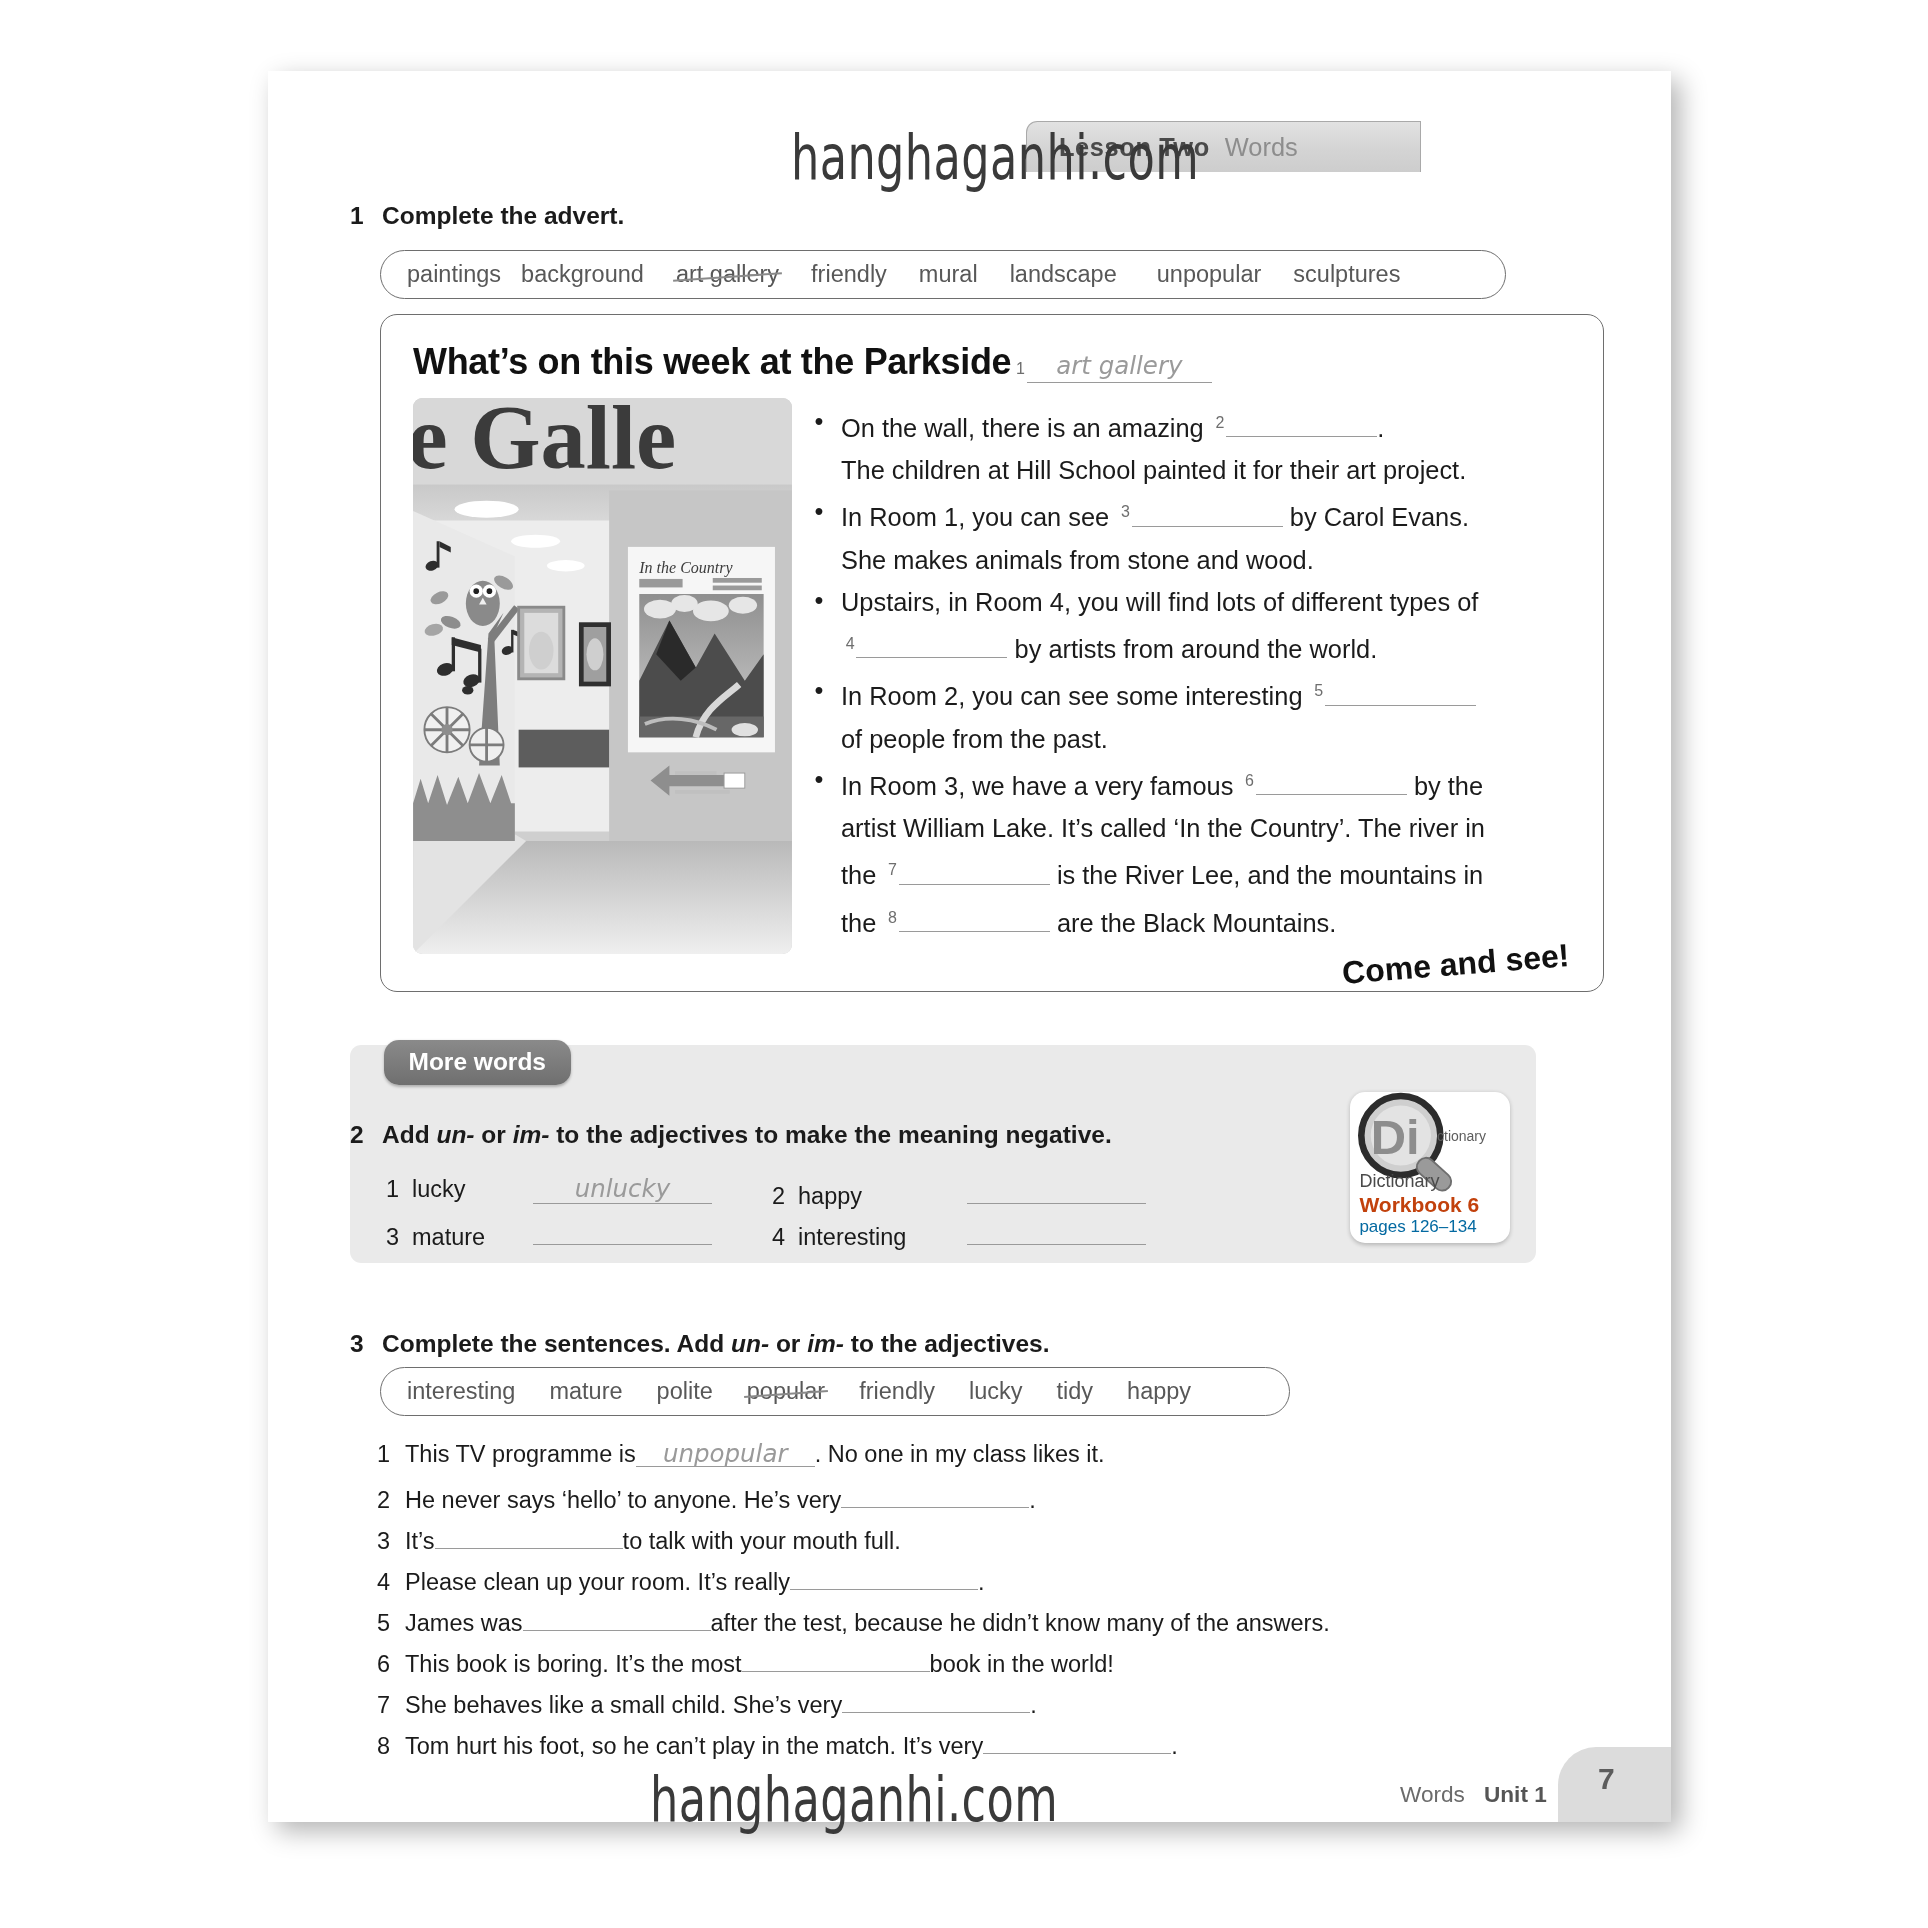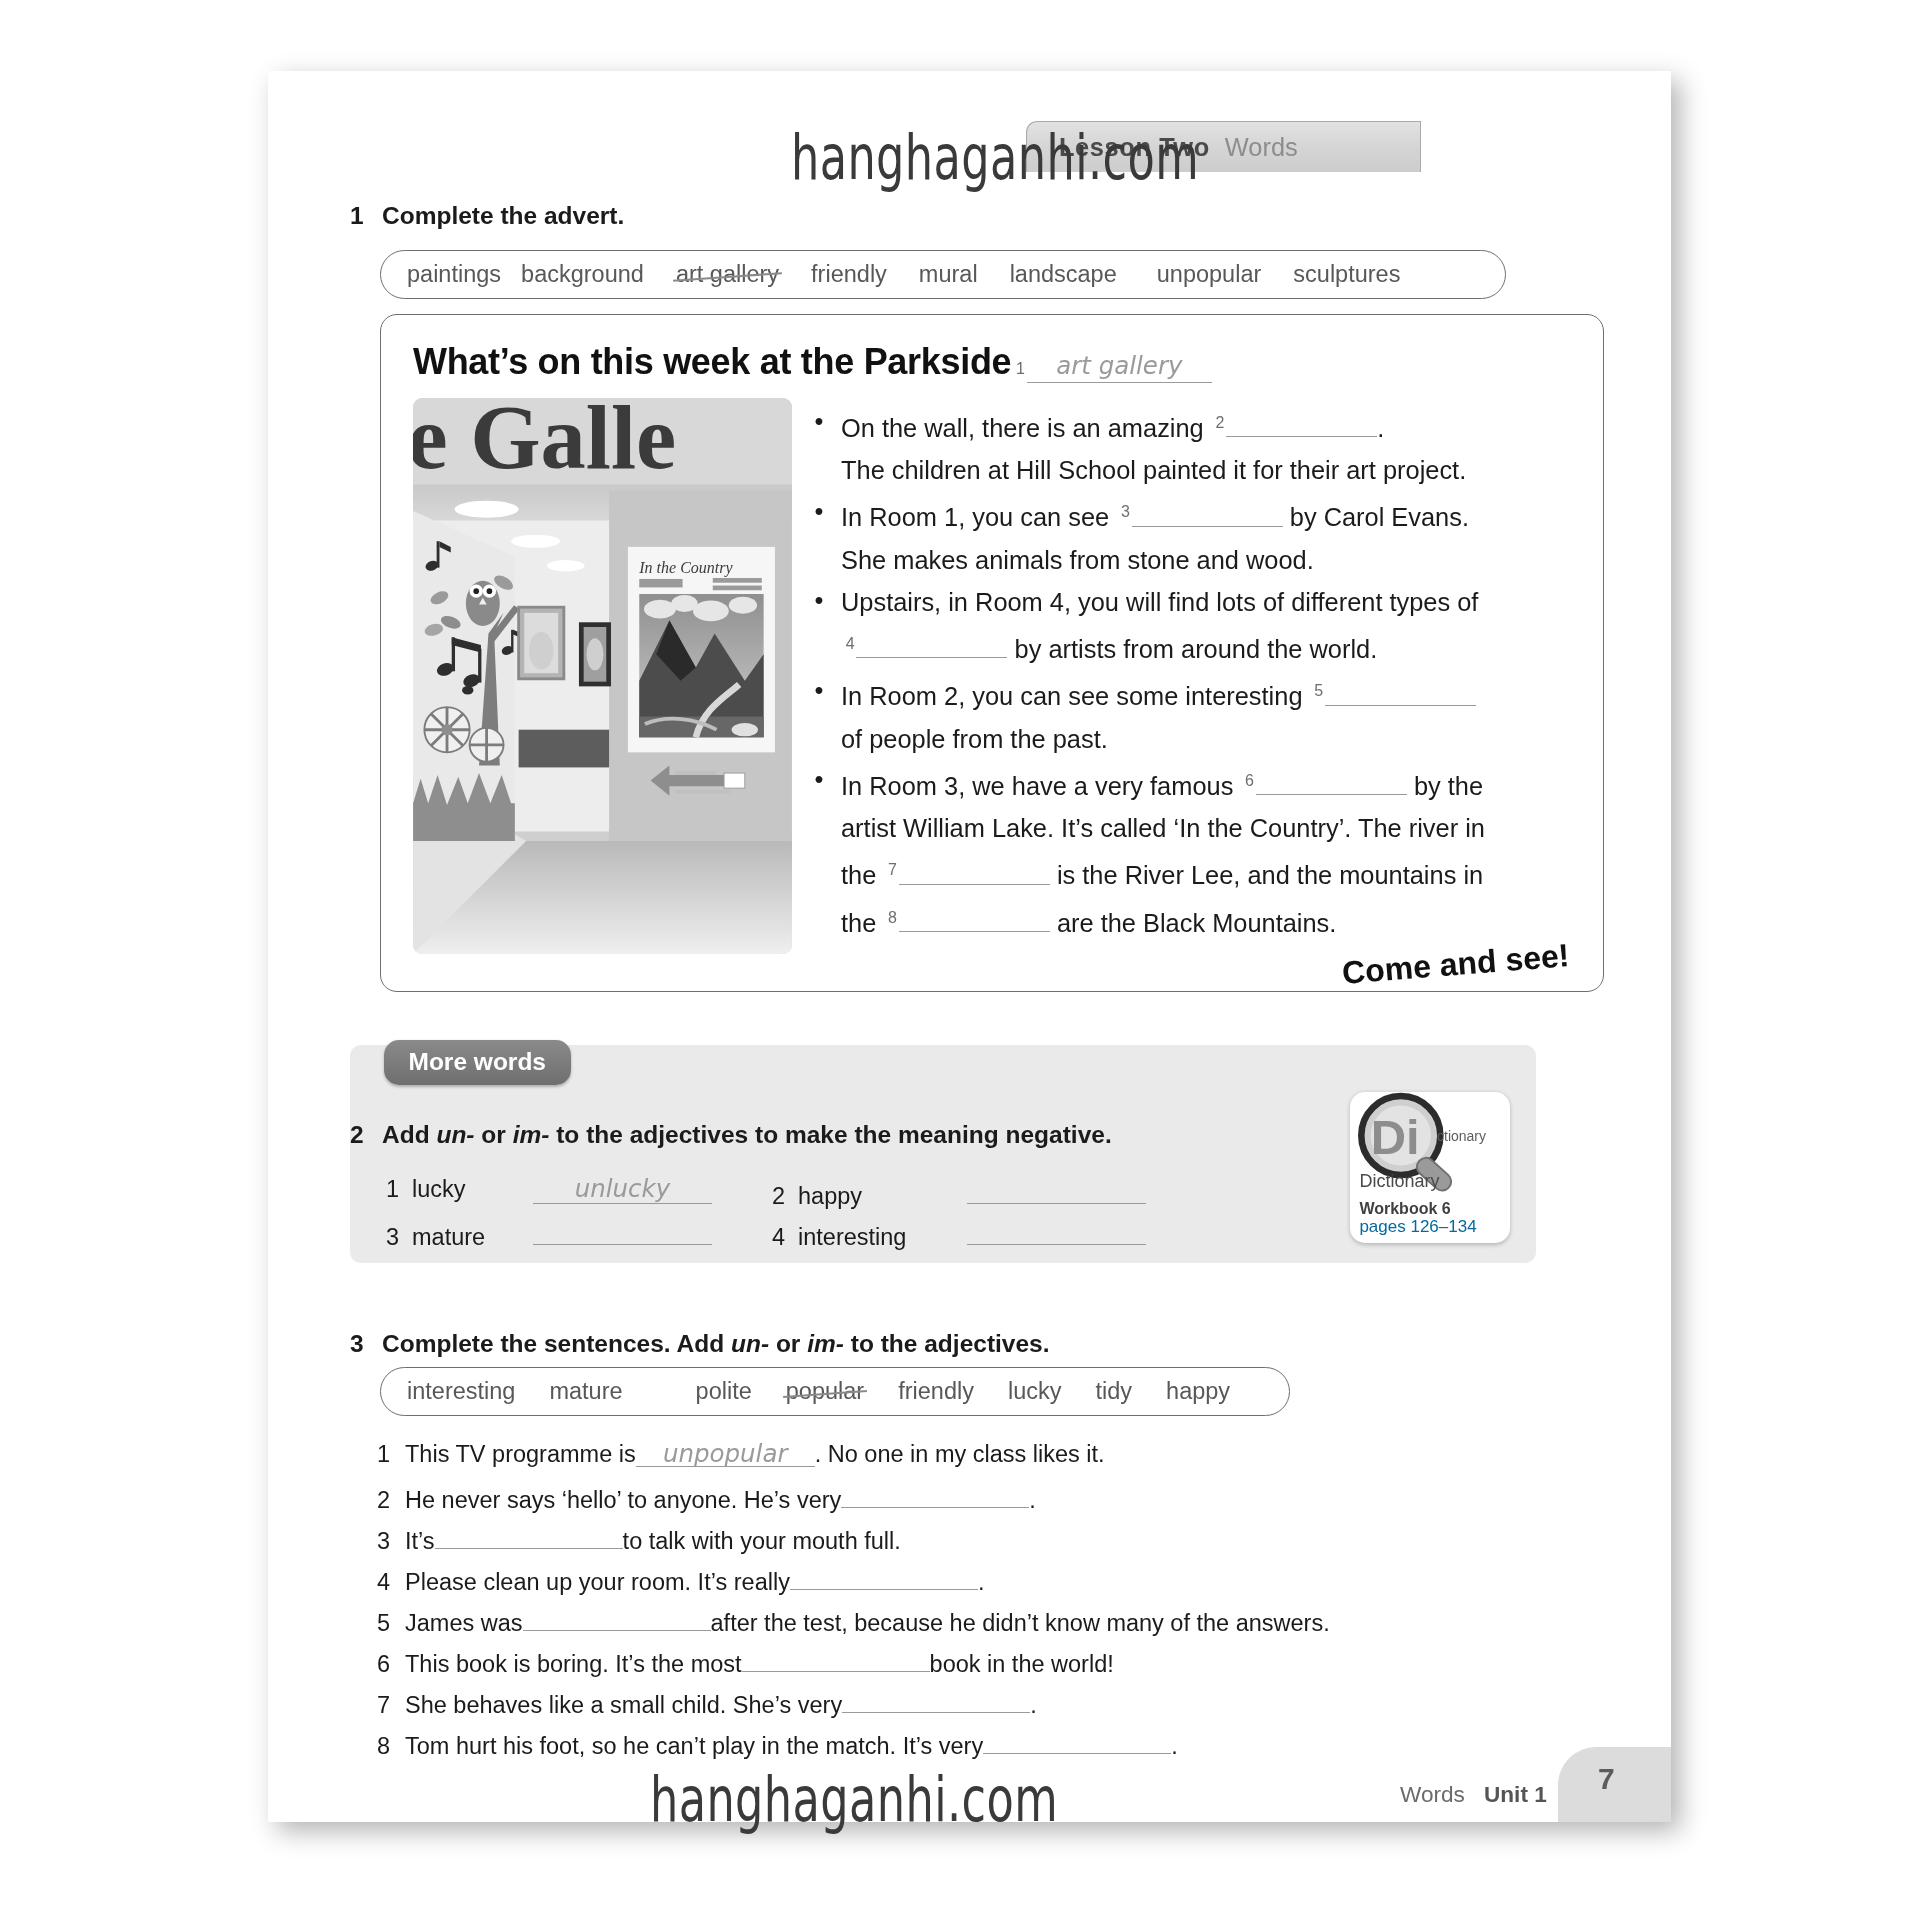--- a/index.html
+++ b/index.html
@@ -195,22 +195,22 @@
   }
   .dict-badge .db-ctionary {
     position: absolute; left: 87px; top: 36px;
     font-size: 14px; color: #5d5d5d;
   }
   .dict-badge .db-dictionary {
     position: absolute; left: 9.4px; top: 79px;
     font-size: 18px; color: #4a4a4a;
   }
   .dict-badge .db-workbook {
-    position: absolute; left: 9.4px; top: 108px;
-    font-size: 16px; font-weight: bold; color: #404040;
+    position: absolute; left: 9.4px; top: 101px;
+    font-size: 21px; font-weight: bold; color: #c2410c;
   }
   .dict-badge .db-pages {
     position: absolute; left: 9.4px; top: 125px;
     font-size: 17px; color: #0369a1;
   }
 
   
   .sent {
     position: absolute;
     display: flex; align-items: baseline;
@@ -453,21 +453,21 @@
   </div>
 
   <div class="ex-head" style="left:350px; top:1330px;">
     <span class="ex-num">3</span>
     <span class="ex-txt" id="ex3-instr"><span>Complete the sentences. Add </span><i>un-</i><span> or </span><i>im-</i><span> to the adjectives.</span></span>
   </div>
 
   <div class="wordbank" id="wb3" style="left:380px; top:1367px; width:910px;">
       <span class="wb-word" style="margin-right: 34px;">interesting</span>
       <span class="wb-word" style="margin-right: 34px;">mature</span>
-      <span class="wb-word" style="margin-right: 34px; margin-left: 39px;">polite</span>
+      <span class="wb-word" style="margin-right: 34px;">polite</span>
       <span class="wb-word struck" style="margin-right: 34px;">popular</span>
       <span class="wb-word" style="margin-right: 34px;">friendly</span>
       <span class="wb-word" style="margin-right: 34px;">lucky</span>
       <span class="wb-word" style="margin-right: 34px;">tidy</span>
       <span class="wb-word" style="margin-right: 34px;">happy</span>
     </div>
 
   <div id="sent-list">
       <div class="sent" style="left: 377px; top: 1439px;">
         <span class="s-n">1</span>

